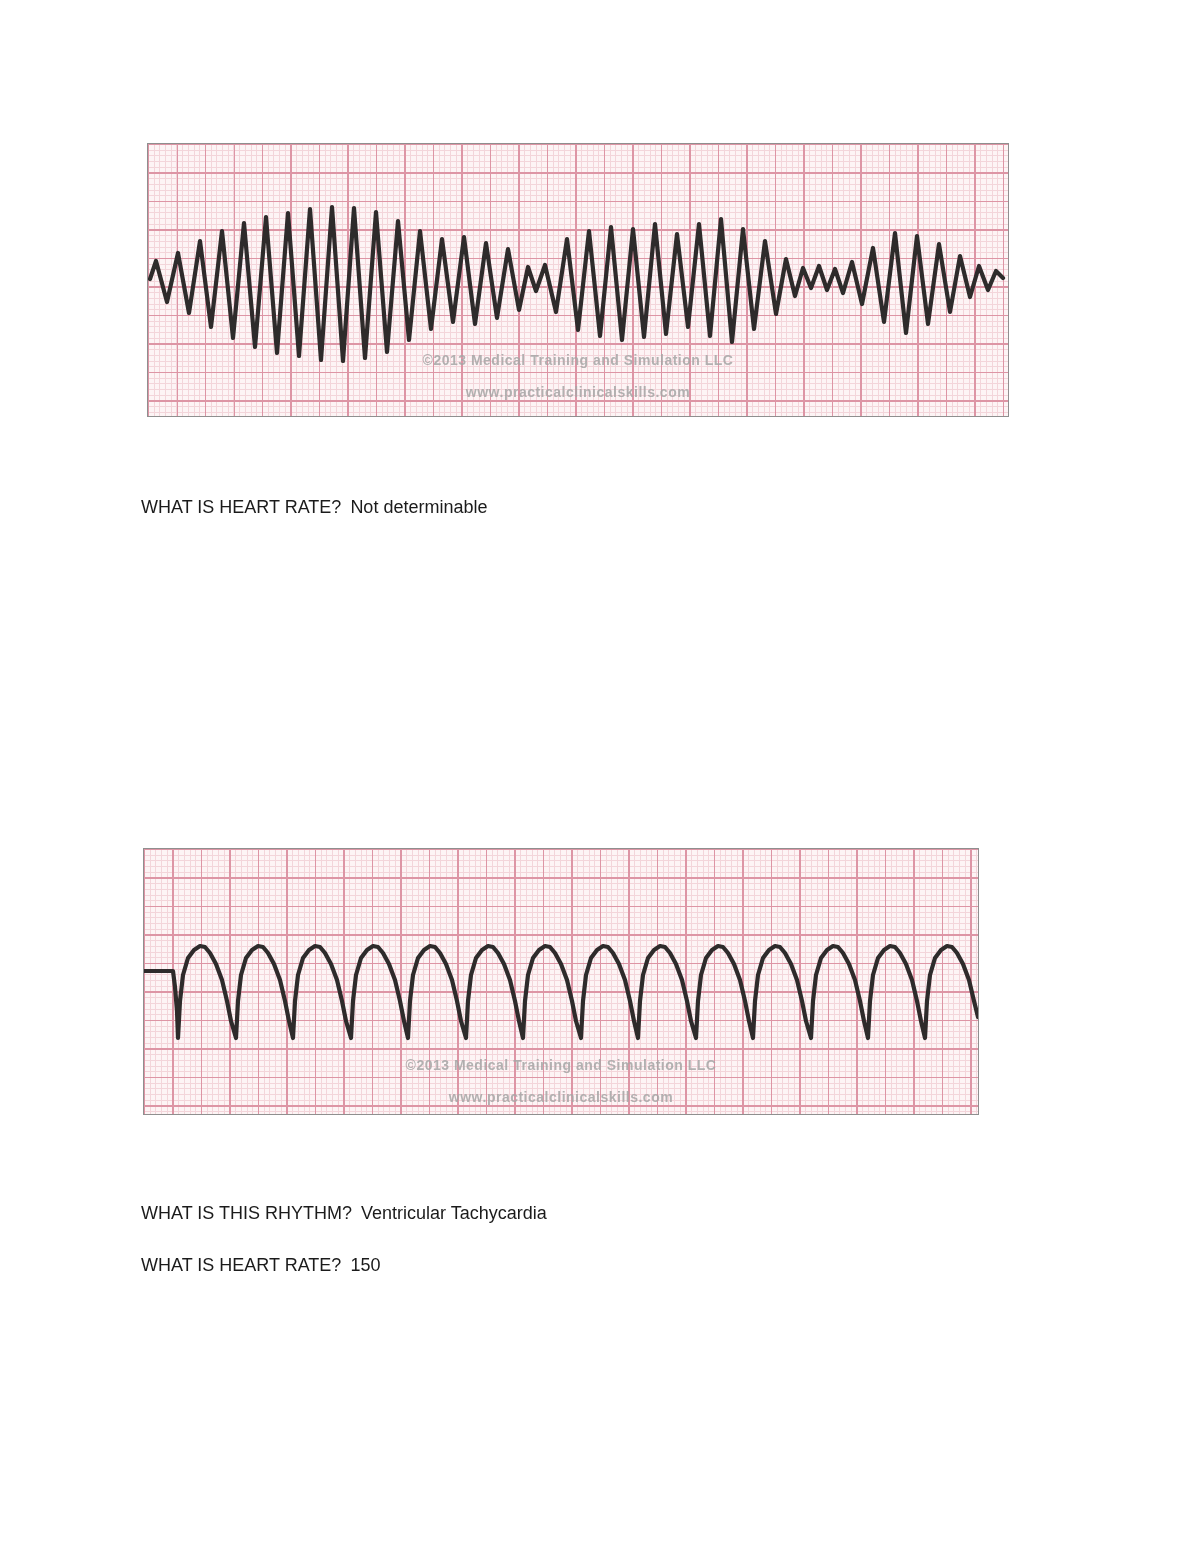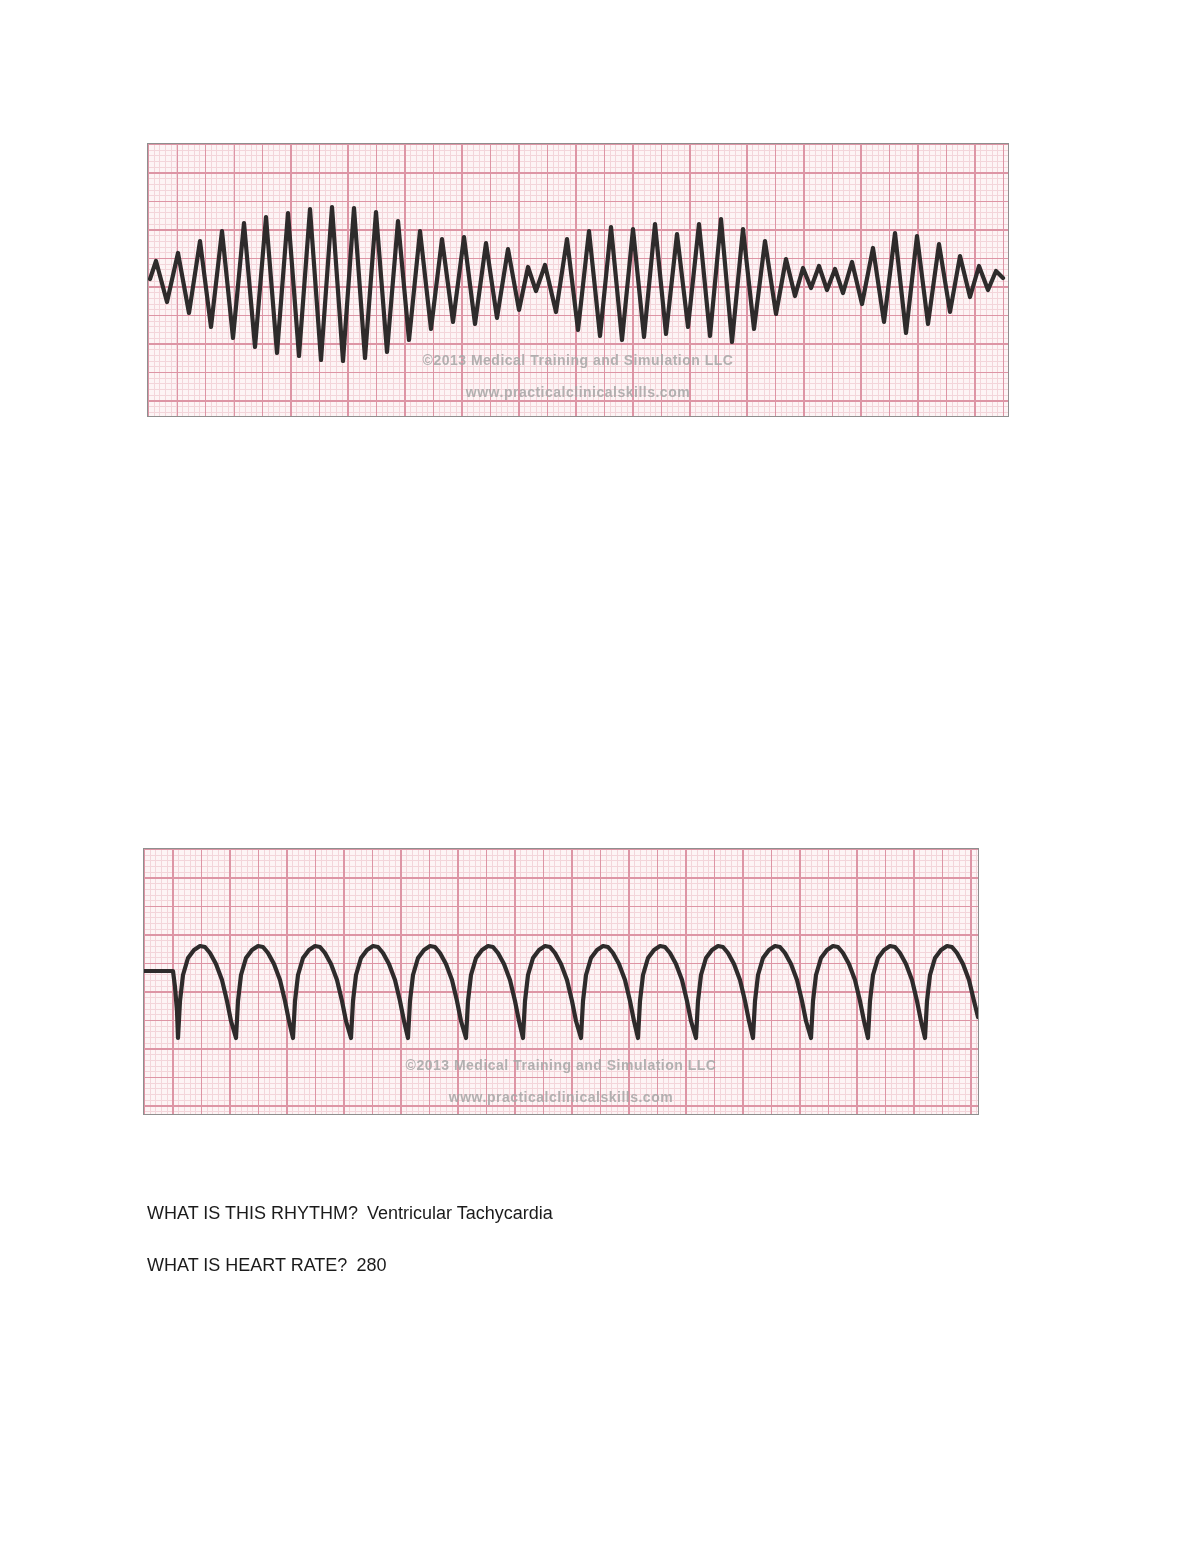--- a/index.html
+++ b/index.html
@@ -43,21 +43,21 @@
     color:#a6a6a6;
     opacity:.85;
   }
   .qa-block{
     position:absolute;
     left:141px;
     color:#1b1b1b;
     font-size:18px;
   }
   #qa-block-1{top:495px;}
-  #qa-block-2{top:1201px;margin-left:6px;}
+  #qa-block-2{top:1201px;}
   .qa-line{
     height:24px;
     line-height:24px;
     margin-bottom:28px;
     white-space:nowrap;
   }
   .qa-answer{padding-left:9px;}
 </style>
 </head>
 <body>
@@ -66,32 +66,35 @@
   <div class="watermark">
     <div>©2013 Medical Training and Simulation LLC</div>
     <div>www.practicalclinicalskills.com</div>
   </div>
   <svg class="wave-svg" viewBox="0 0 860 272" preserveAspectRatio="none">
     <polyline points="2,135 8,117 19,158 30,109 41,169 52,97 63,183 74,87 85,194 96,79 107,203 118,73 129,209 140,69 151,212 162,65 173,216 184,63 195,217 206,64 217,214 228,68 239,208 250,77 261,196 272,87 283,185 294,95 305,178 316,93 327,180 338,99 349,174 360,105 371,166 380,123 388,147 397,121 408,168 419,95 430,186 441,87 452,192 463,83 474,196 485,85 496,193 507,80 518,190 529,90 540,183 551,80 562,192 573,75 584,198 595,85 606,185 617,97 628,170 638,115 647,152 655,124 663,144 671,122 679,146 687,125 695,149 704,118 714,160 725,104 736,178 747,89 758,189 769,92 780,180 791,100 802,168 812,112 822,153 831,122 840,146 848,127 855,134"></polyline>
   </svg>
 </div>
 
 <div class="qa-block" id="qa-block-1">
+  <div class="qa-line">
+    <span class="qa-question">WHAT IS HEART RATE?</span><span class="qa-answer">Not determinable</span>
+  </div>
 </div>
 
 <div class="ecg-strip" id="strip-vtach">
   <div class="watermark">
     <div>©2013 Medical Training and Simulation LLC</div>
     <div>www.practicalclinicalskills.com</div>
   </div>
   <svg class="wave-svg" viewBox="0 0 834 265" preserveAspectRatio="none">
     <polyline points="0,122 29,122 31,138 33,162 34,189 36,152 39,126 44,109 50,101 56,97 61,98 66,104 72,115 78,131 83,152 87,172 92,189 94,152 97,126 102,109 108,101 114,97 119,98 124,104 130,115 136,131 141,152 145,172 149,189 151,152 154,126 159,109 165,101 171,97 176,98 181,104 187,115 193,131 198,152 202,172 207,189 209,152 212,126 217,109 223,101 229,97 234,98 239,104 245,115 251,131 256,152 260,172 264,189 266,152 269,126 274,109 280,101 286,97 291,98 296,104 302,115 308,131 313,152 317,172 322,189 324,152 327,126 332,109 338,101 344,97 349,98 354,104 360,115 366,131 371,152 375,172 379,189 381,152 384,126 389,109 395,101 401,97 406,98 411,104 417,115 423,131 428,152 432,172 437,189 439,152 442,126 447,109 453,101 459,97 464,98 469,104 475,115 481,131 486,152 490,172 494,189 496,152 499,126 504,109 510,101 516,97 521,98 526,104 532,115 538,131 543,152 547,172 552,189 554,152 557,126 562,109 568,101 574,97 579,98 584,104 590,115 596,131 601,152 605,172 609,189 611,152 614,126 619,109 625,101 631,97 636,98 641,104 647,115 653,131 658,152 662,172 667,189 669,152 672,126 677,109 683,101 689,97 694,98 699,104 705,115 711,131 716,152 720,172 724,189 726,152 729,126 734,109 740,101 746,97 751,98 756,104 762,115 768,131 773,152 777,172 781,189 783,152 786,126 791,109 797,101 803,97 808,98 813,104 819,115 825,131 830,152 834,168"></polyline>
   </svg>
 </div>
 
 <div class="qa-block" id="qa-block-2">
   <div class="qa-line">
     <span class="qa-question">WHAT IS THIS RHYTHM?</span><span class="qa-answer">Ventricular Tachycardia</span>
   </div>
   <div class="qa-line">
-    <span class="qa-question">WHAT IS HEART RATE?</span><span class="qa-answer">280</span>
+    <span class="qa-question">WHAT IS HEART RATE?</span><span class="qa-answer">150</span>
   </div>
 </div>
 
 </body></html>

